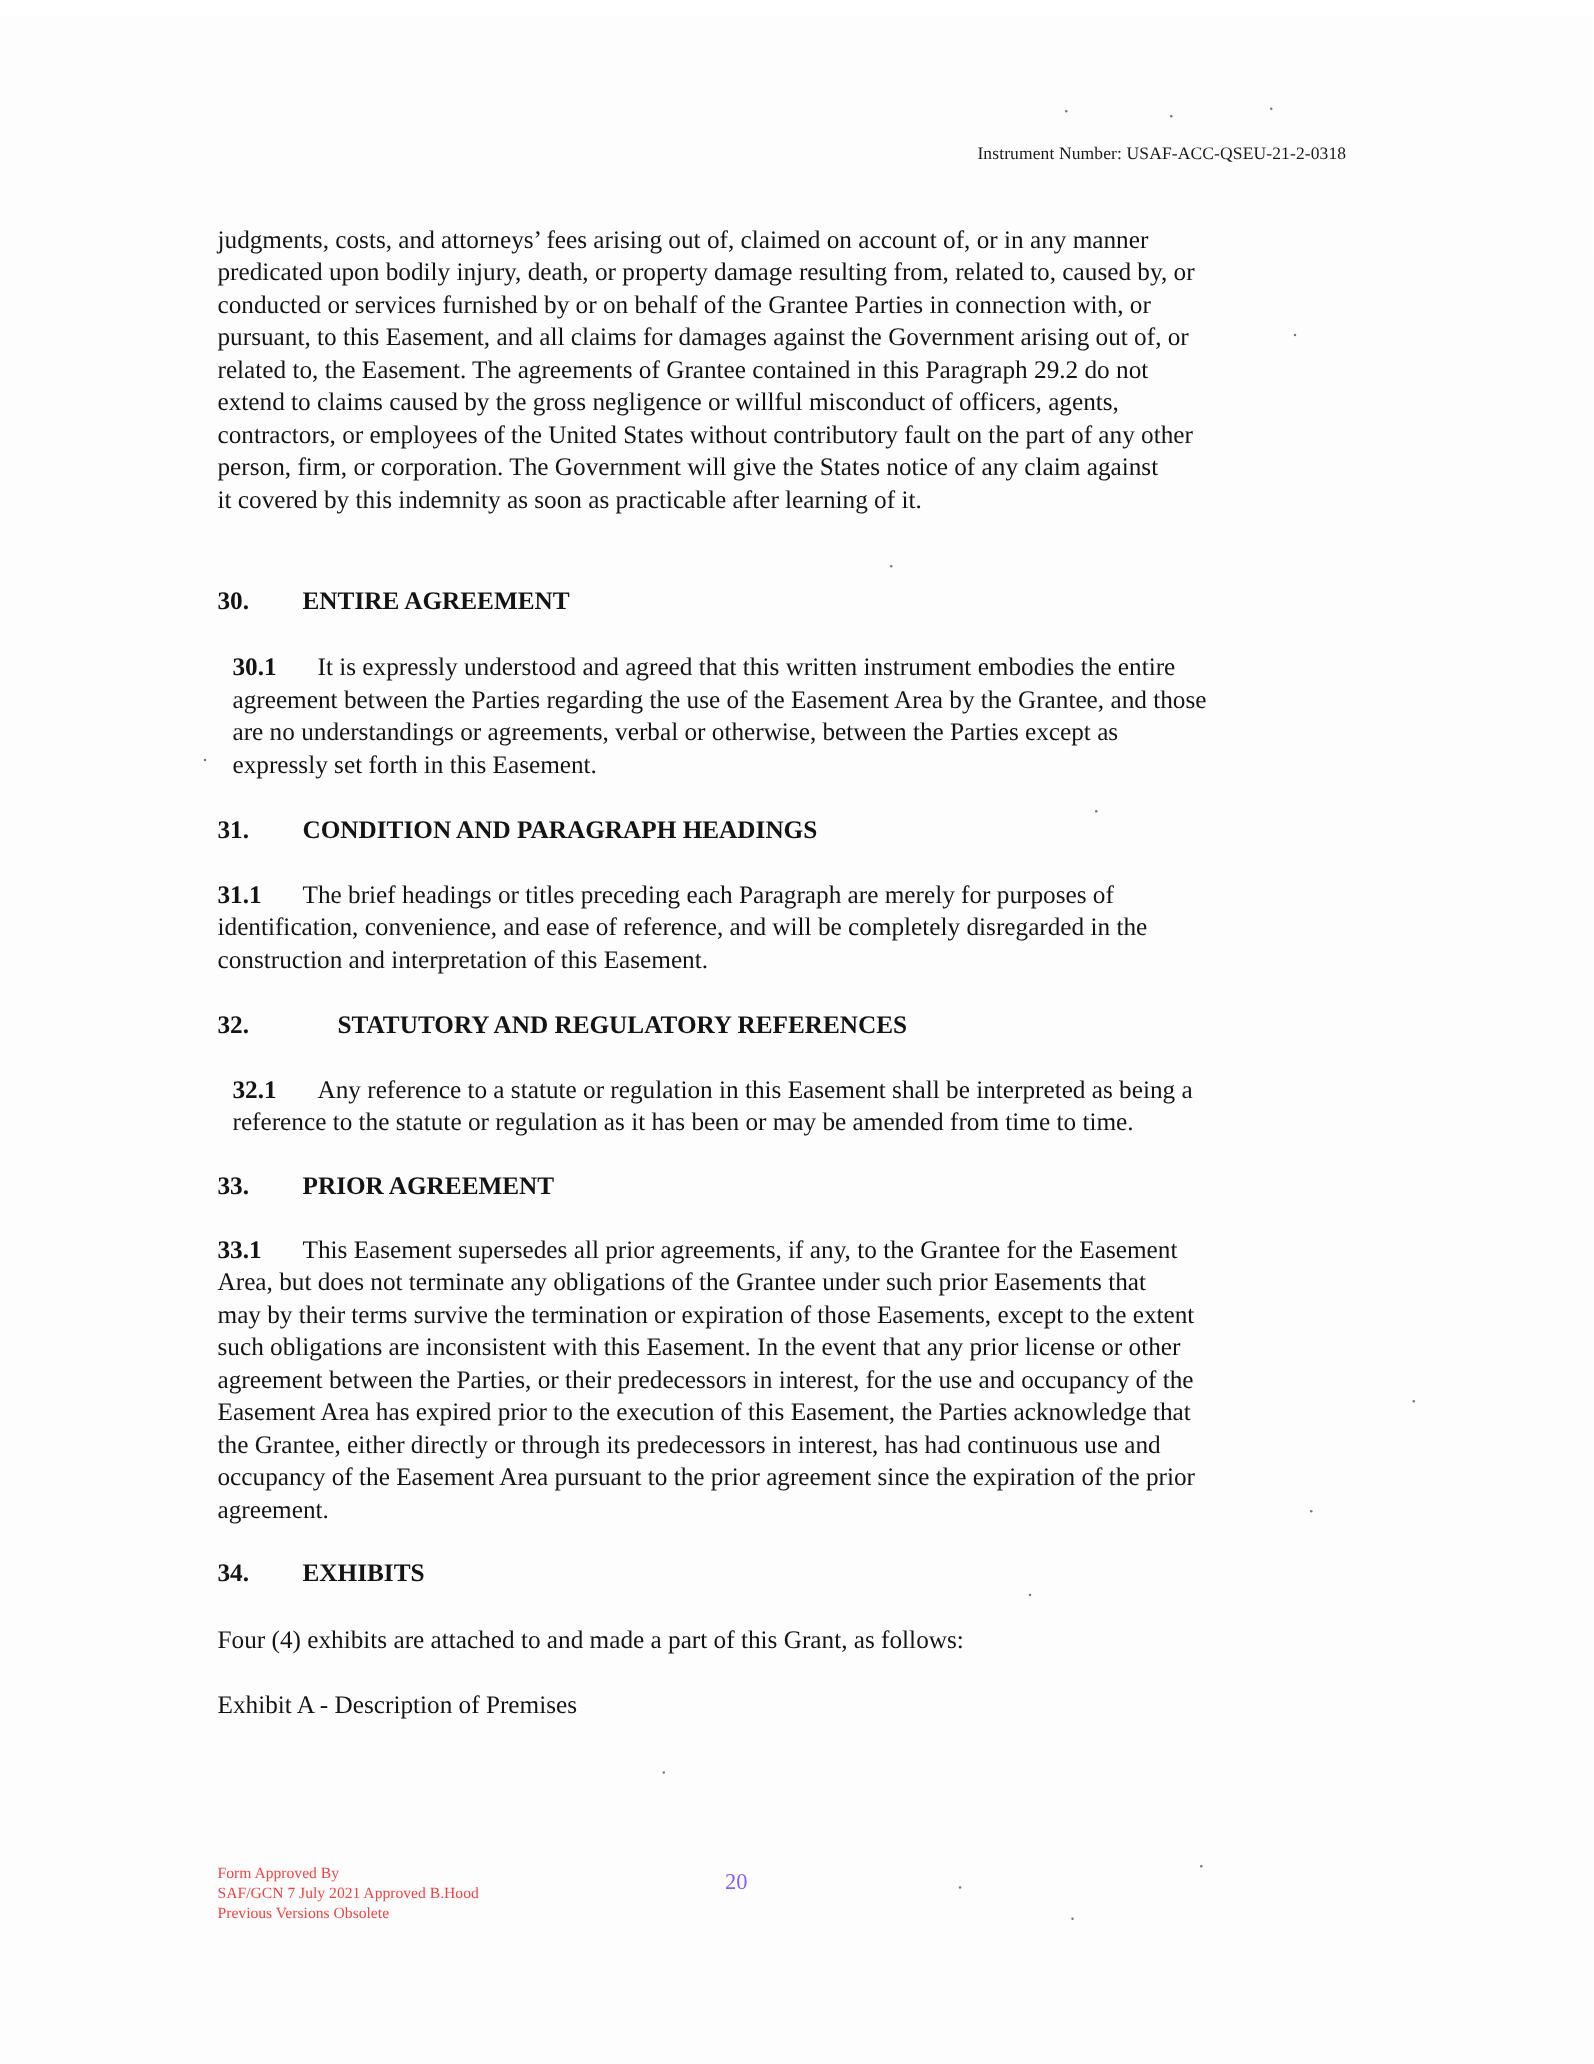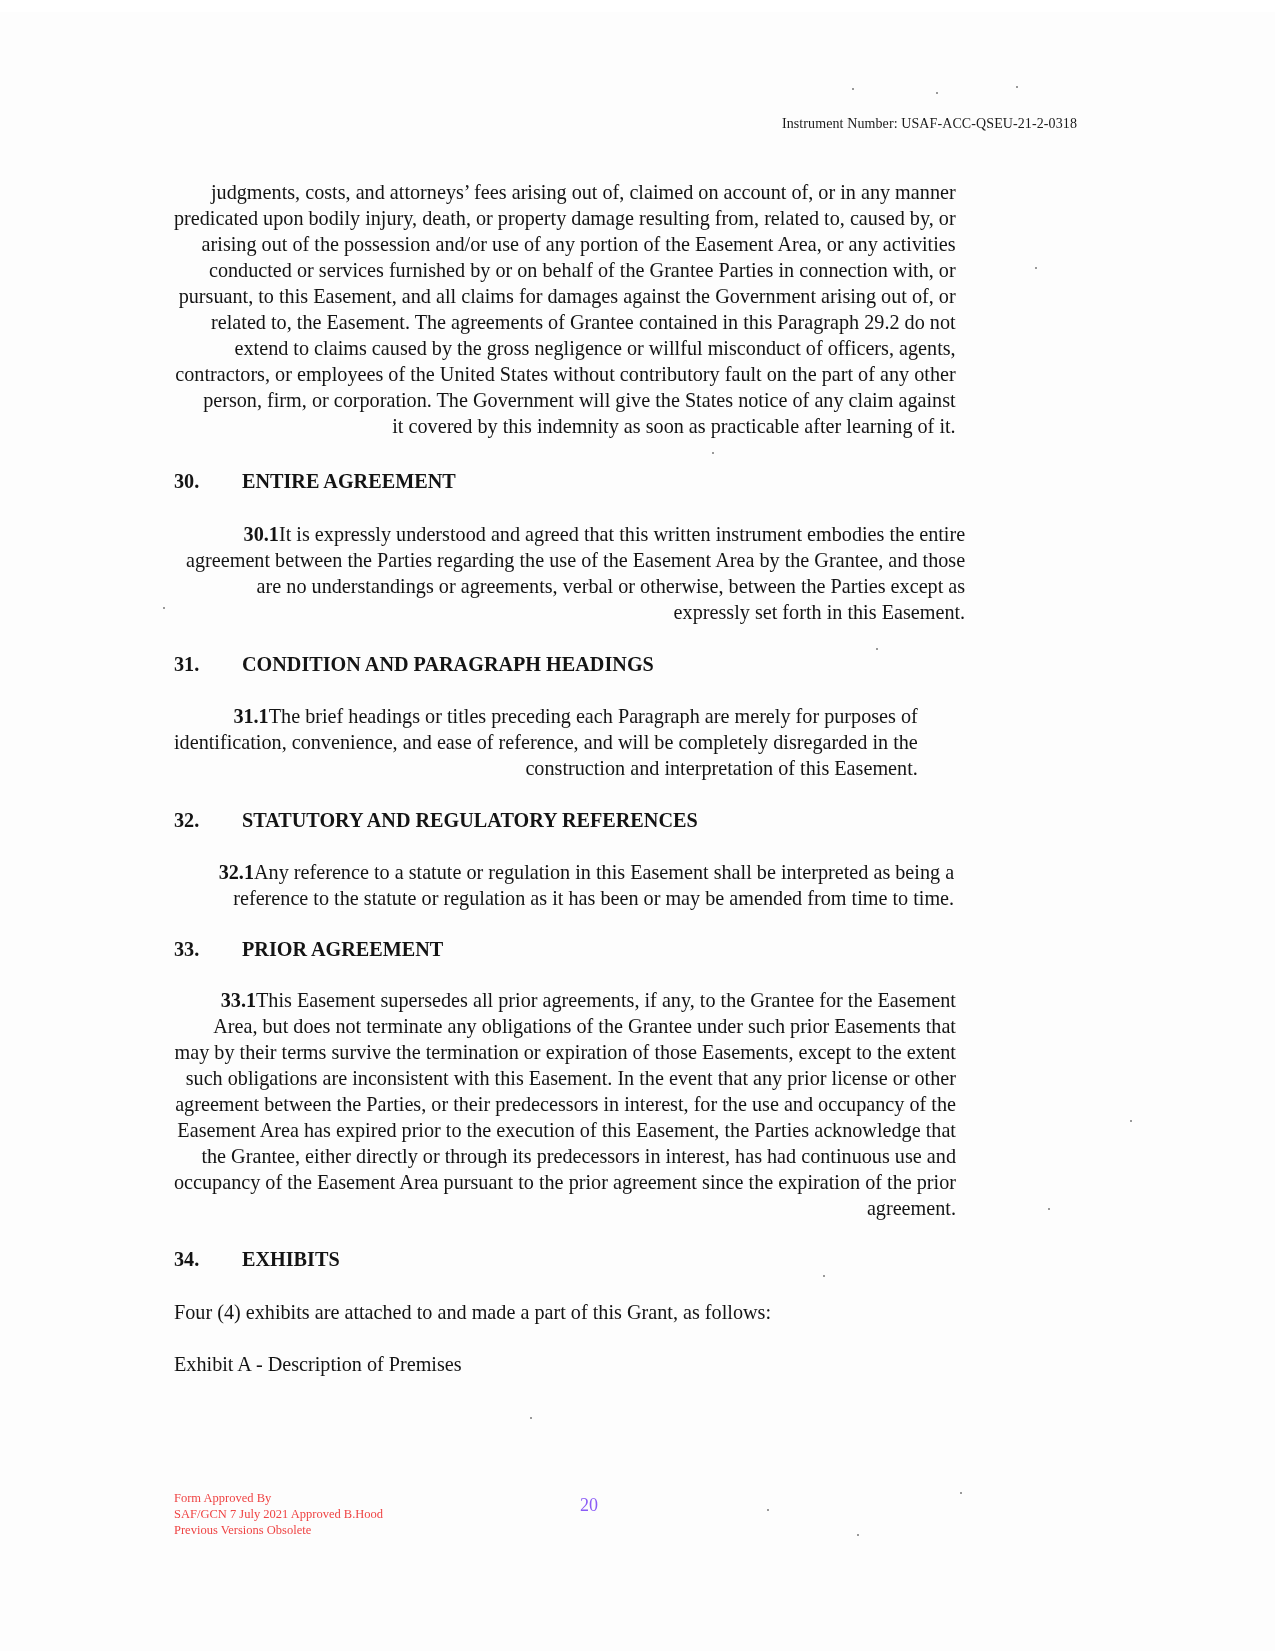--- a/index.html
+++ b/index.html
@@ -37,21 +37,20 @@
       width: 900px;
     }
     .para {
       font-size: 20.2px;
       line-height: 26px;
       margin: 0;
     }
     .line {
       display: block;
       white-space: nowrap;
-      text-align: right;
     }
     .heading {
       font-size: 20.2px;
       font-weight: bold;
       margin: 0;
       line-height: 26px;
       display: flex;
     }
     .heading .num {
       width: 68px;
@@ -90,21 +89,20 @@
 
 <div class="page">
 
   <div class="header">Instrument Number: USAF-ACC-QSEU-21-2-0318</div>
 
   <div class="content">
 
     <div class="para abs" style="top:0px;">
       <span class="line">judgments, costs, and attorneys’ fees arising out of, claimed on account of, or in any manner</span>
       <span class="line">predicated upon bodily injury, death, or property damage resulting from, related to, caused by, or</span>
-      <span class="line">arising out of the possession and/or use of any portion of the Easement Area, or any activities</span>
       <span class="line">conducted or services furnished by or on behalf of the Grantee Parties in connection with, or</span>
       <span class="line">pursuant, to this Easement, and all claims for damages against the Government arising out of, or</span>
       <span class="line">related to, the Easement.  The agreements of Grantee contained in this Paragraph 29.2 do not</span>
       <span class="line">extend to claims caused by the gross negligence or willful misconduct of officers, agents,</span>
       <span class="line">contractors, or employees of the United States without contributory fault on the part of any other</span>
       <span class="line">person, firm, or corporation.  The Government will give the States notice of any claim against</span>
       <span class="line">it covered by this indemnity as soon as practicable after learning of it.</span>
     </div>
 
     <div class="heading abs" style="top:289px;">
@@ -121,21 +119,21 @@
     <div class="heading abs" style="top:472px;">
       <span class="num">31.</span>
       <span>CONDITION AND PARAGRAPH HEADINGS</span>
     </div>
     <div class="para abs" style="top:524px;">
       <span class="line"><span class="subnum">31.1</span><span>The brief headings or titles preceding each Paragraph are merely for purposes of</span></span>
       <span class="line">identification, convenience, and ease of reference, and will be completely disregarded in the</span>
       <span class="line">construction and interpretation of this Easement.</span>
     </div>
 
-    <div class="heading abs" style="top:628px;">
+    <div class="heading abs" style="top:628px;gap:28px;">
       <span class="num">32.</span>
       <span>STATUTORY AND REGULATORY REFERENCES</span>
     </div>
     <div class="para abs" style="top:680px;margin-left:12px;">
       <span class="line"><span class="subnum">32.1</span><span>Any reference to a statute or regulation in this Easement shall be interpreted as being a</span></span>
       <span class="line">reference to the statute or regulation as it has been or may be amended from time to time.</span>
     </div>
 
     <div class="heading abs" style="top:757px;">
       <span class="num">33.</span>

